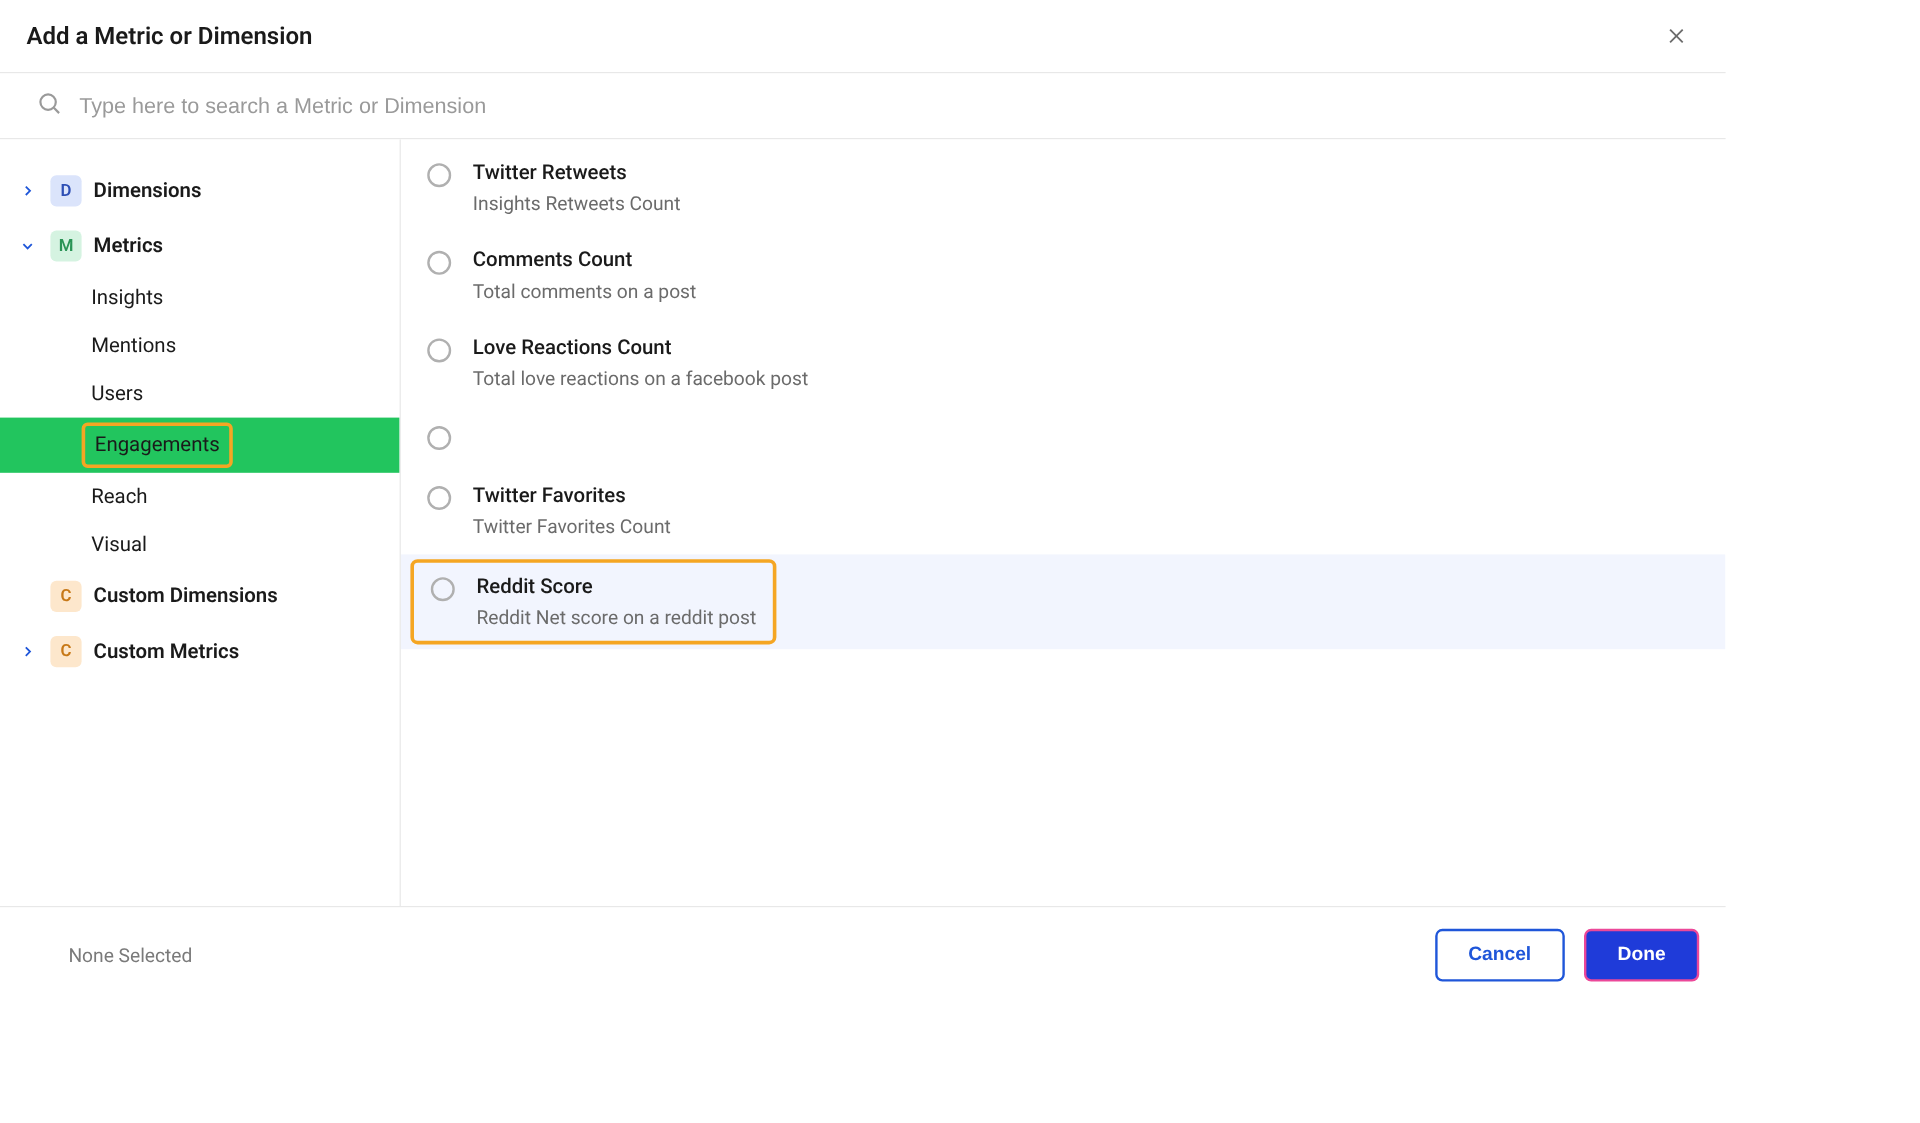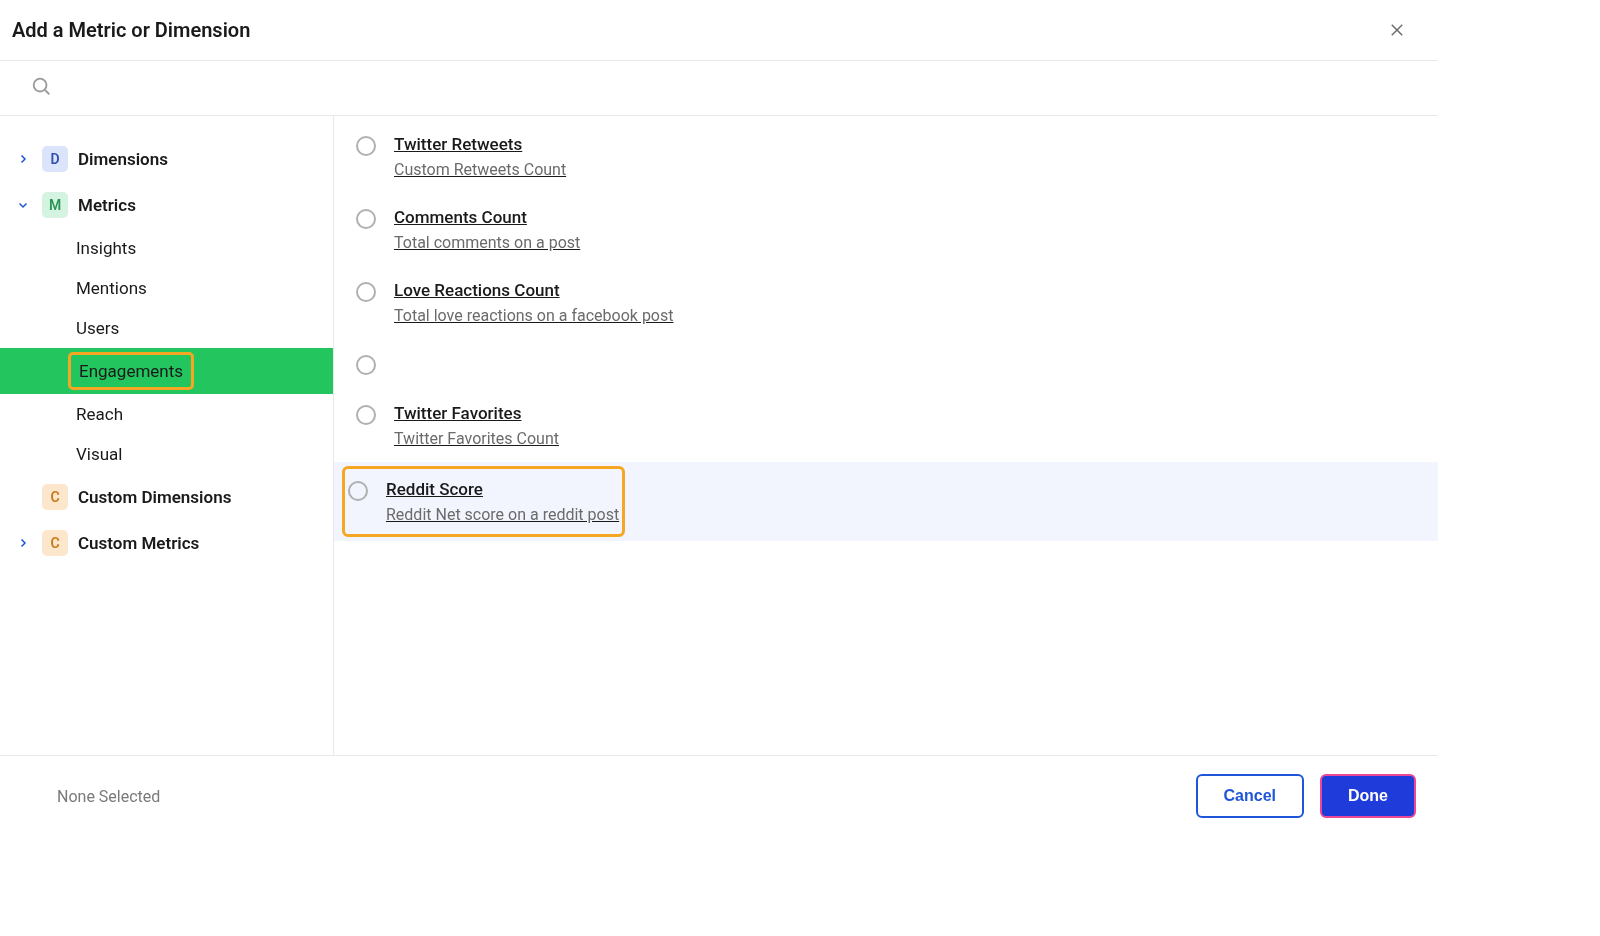--- a/index.html
+++ b/index.html
@@ -18,21 +18,21 @@
       height: 836px;
       display: flex;
       flex-direction: column;
       position: relative;
     }
     
     .header {
       display: flex;
       align-items: center;
       justify-content: space-between;
-      padding: 18px 30px 18px 12px;
+      padding: 18px 30px 18px 22px;
       border-bottom: 1px solid #e8e8e8;
     }
     .header-title {
       font-size: 20px;
       font-weight: 600;
       color: #1a1a1a;
     }
     .close {
       cursor: pointer;
       color: #6b6b6b;
@@ -127,29 +127,28 @@
       flex: 1;
       overflow-y: auto;
       padding-top: 4px;
     }
     .metric-row {
       display: flex;
       align-items: flex-start;
       gap: 18px;
       padding: 14px 22px;
       cursor: pointer;
-      text-decoration: underline;
     }
     .metric-row.highlighted {
       background: #f2f5fe;
     }
     .metric-row.highlighted .metric-inner {
       border: 3px solid #f5a623;
       border-radius: 6px;
-      padding: 10px 3px;
+      padding: 10px 14px;
       margin: -10px -14px;
       display: flex;
       align-items: flex-start;
       gap: 18px;
     }
     .radio {
       width: 20px;
       height: 20px;
       border: 2px solid #b0b0b0;
       border-radius: 50%;
@@ -211,20 +210,21 @@
     </div>
   </div>
 
   <div class="search-row">
     <span class="search-icon">
       <svg viewBox="0 0 24 24" fill="none" stroke-width="2">
         <circle cx="11" cy="11" r="7"></circle>
           <line x1="21" y1="21" x2="16.2" y2="16.2"></line>
       </svg>
     </span>
+    <input class="search-input" type="text" placeholder="Type here to search a Metric or Dimension" style="">
   </div>
 
   <div class="body">
 
     <div class="sidebar">
 
       <div class="tree-row top">
         <span class="chevron">
           <svg viewBox="0 0 24 24" fill="none" stroke-width="3">
               <polyline points="9 5 16 12 9 19"></polyline>
@@ -273,21 +273,21 @@
         <span class="tree-label">Custom Metrics</span>
       </div>
 
     </div>
 
     <div class="panel" id="metrics-panel">
     <div class="metric-row">
           <div class="radio"></div>
           <div class="metric-text">
             <div class="metric-title">Twitter Retweets</div>
-            <div class="metric-desc">Custom Retweets Count</div>
+            <div class="metric-desc">Insights Retweets Count</div>
           </div>
         </div>
         <div class="metric-row">
           <div class="radio"></div>
           <div class="metric-text">
             <div class="metric-title">Comments Count</div>
             <div class="metric-desc">Total comments on a post</div>
           </div>
         </div>
         <div class="metric-row">

